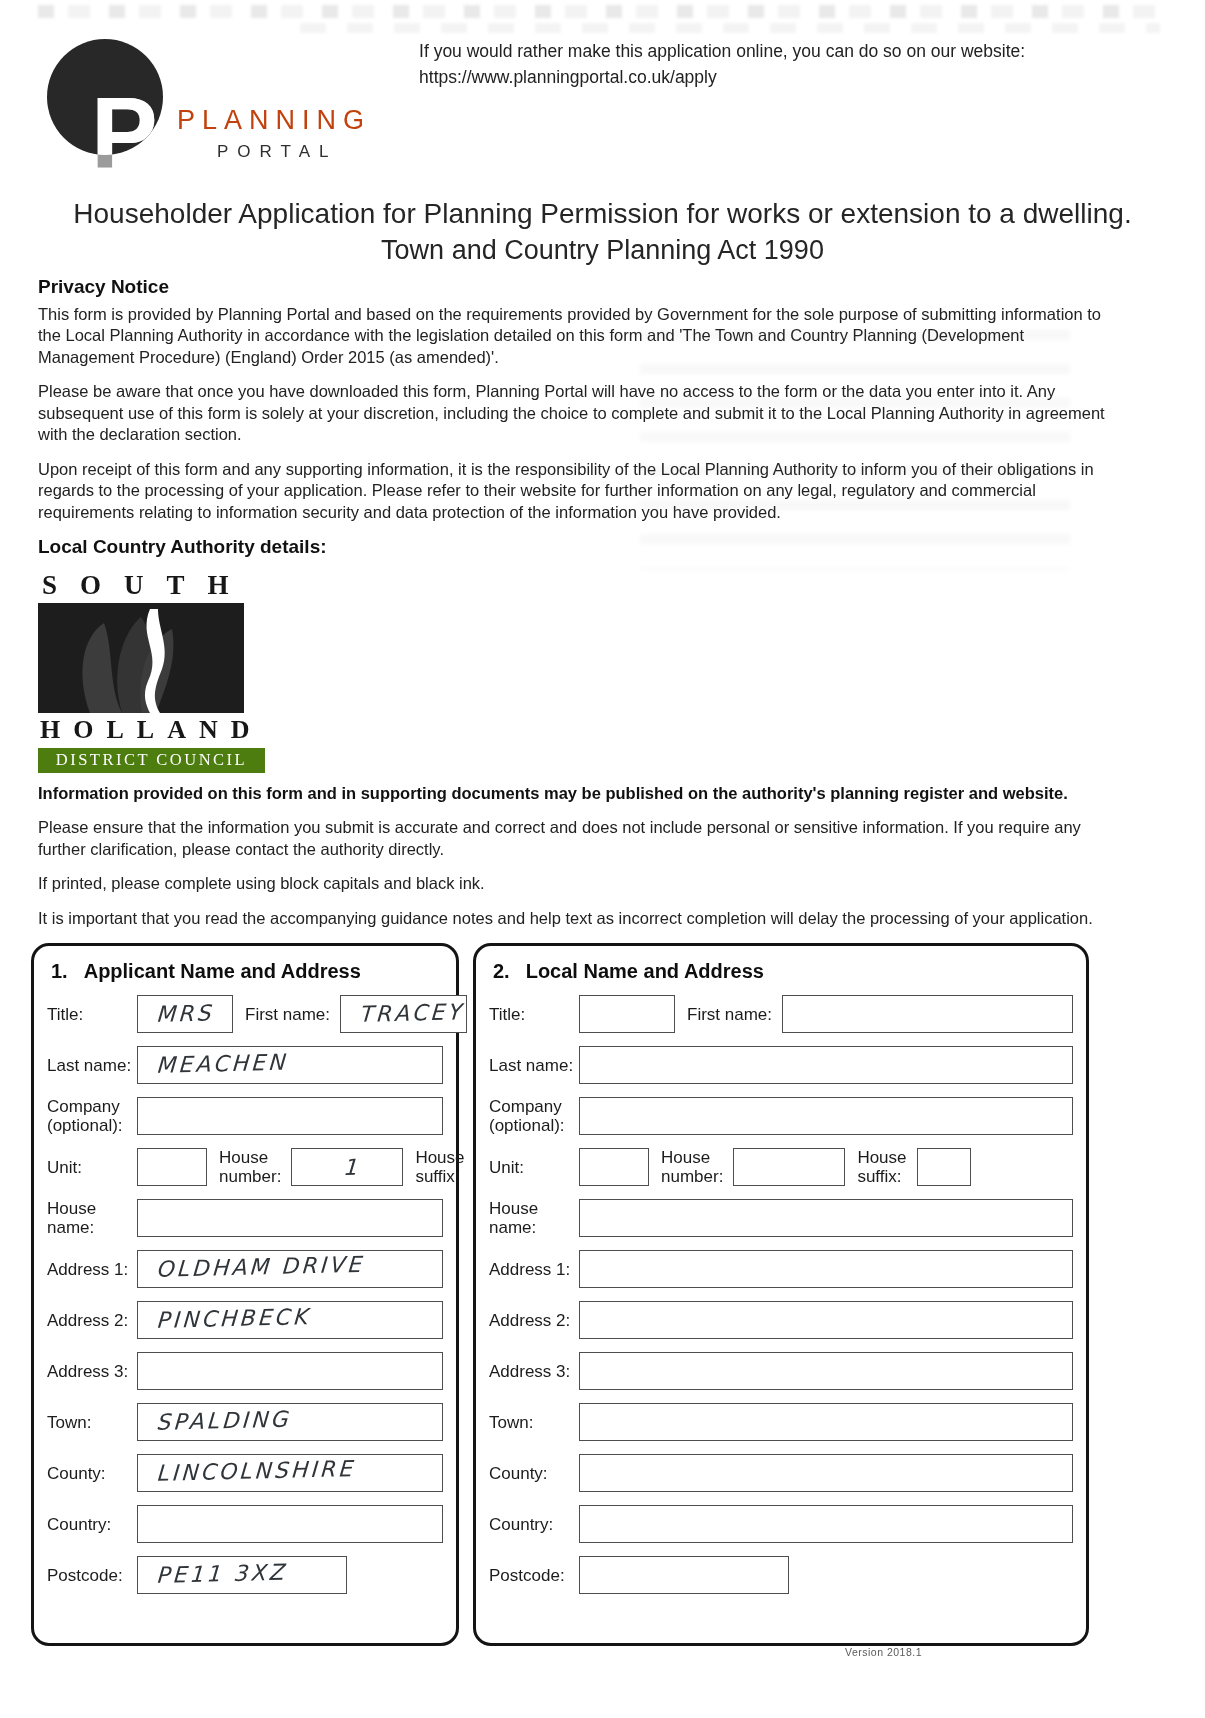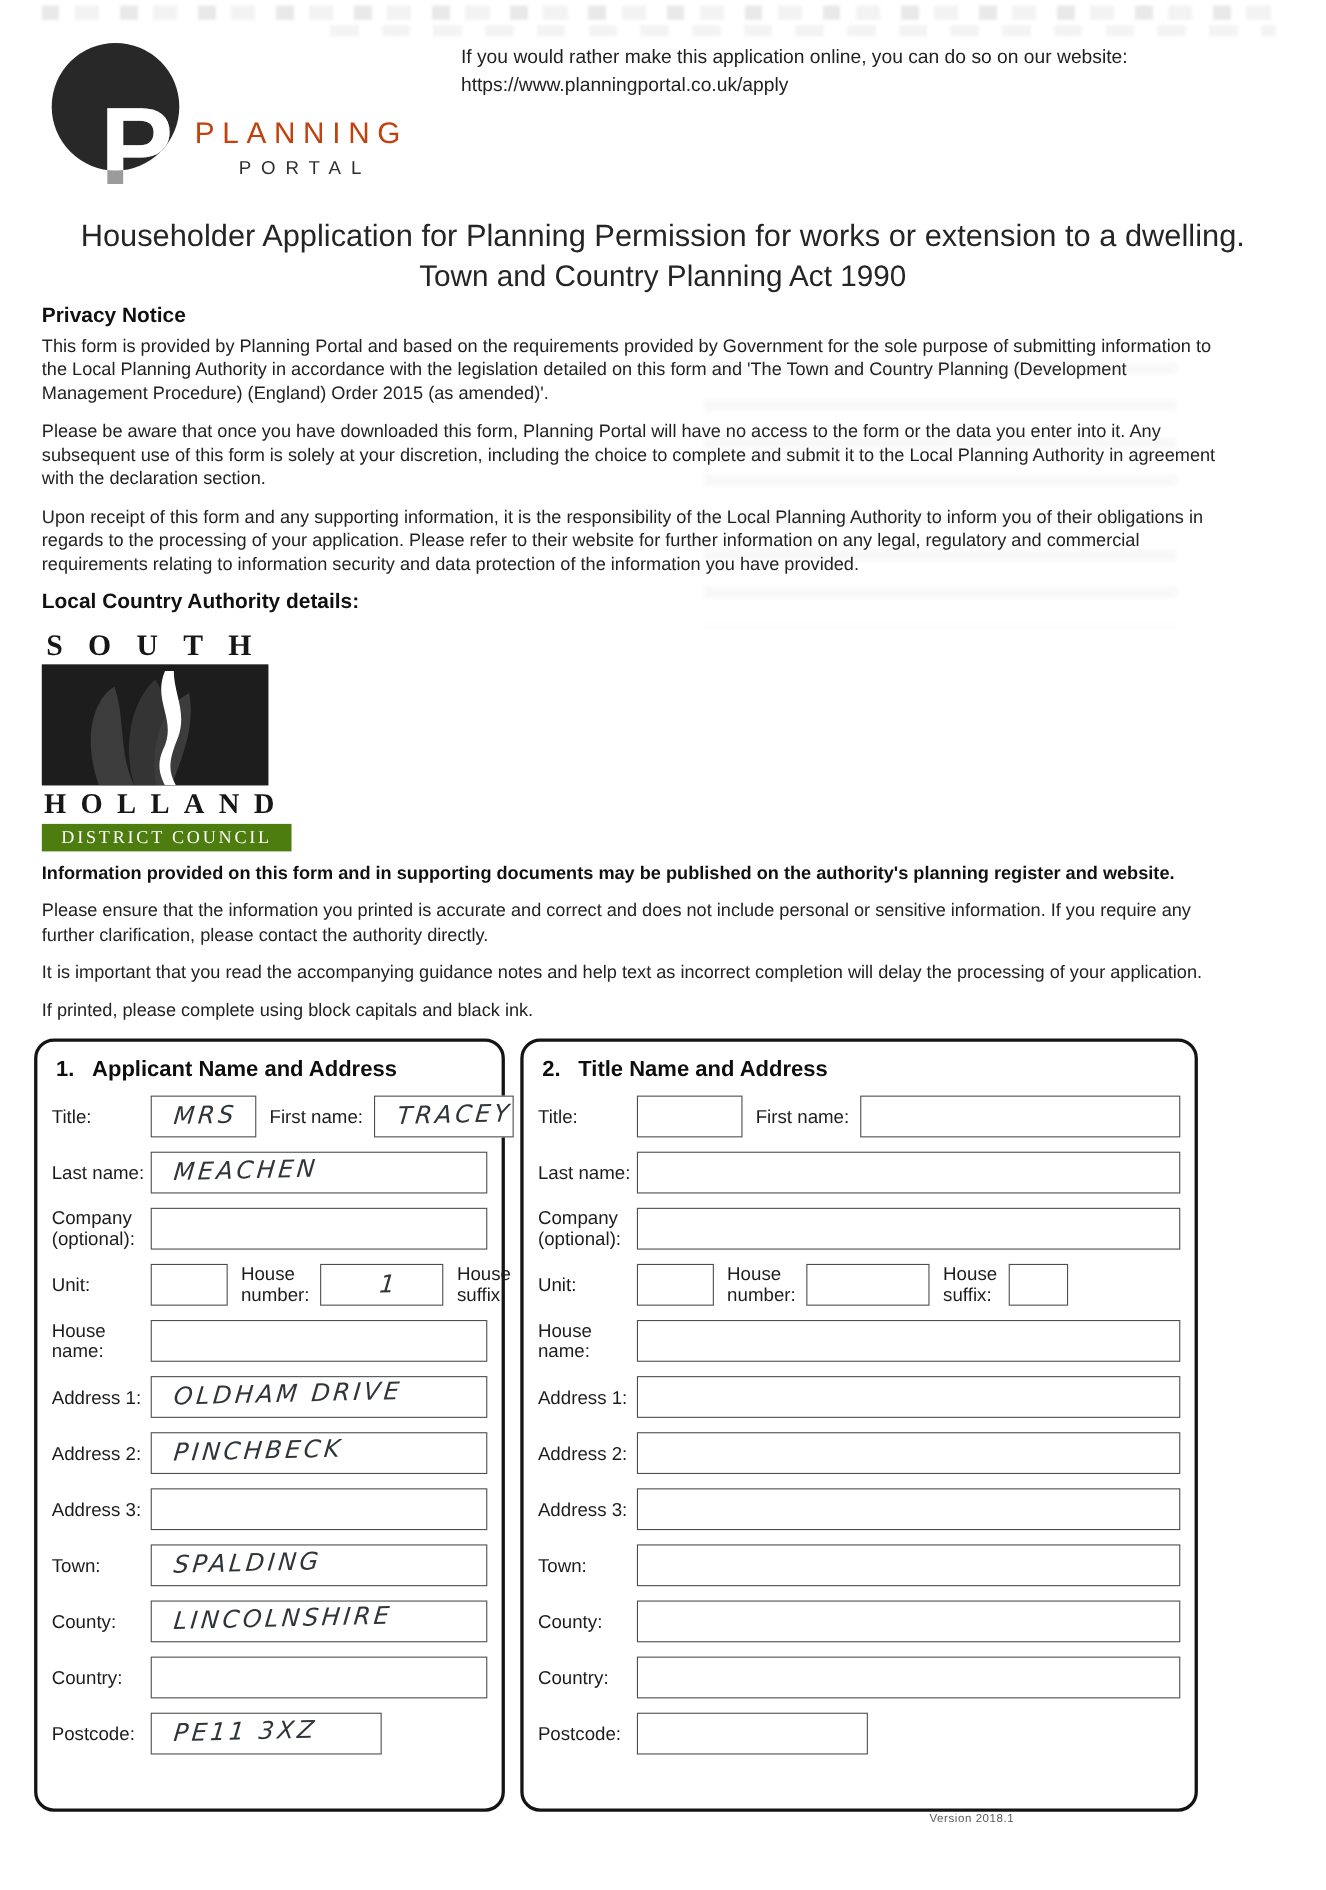--- a/index.html
+++ b/index.html
@@ -130,23 +130,23 @@
       <path d="M104 110 C98 74 108 40 134 26 C140 58 126 88 118 110 Z" fill="#3c3c3c"></path>
       <path d="M112 6 C100 34 124 50 110 78 C104 92 108 102 112 110 L122 110 C114 96 116 86 124 66 C132 44 120 26 120 6 Z" fill="#ffffff"></path>
     </svg>
   </div>
   <div class="shl-mid">HOLLAND</div>
   <div class="shl-bar">DISTRICT COUNCIL</div>
 </div>
 
 <div class="content">
   <p class="body bold">Information provided on this form and in supporting documents may be published on the authority's planning register and website.</p>
-  <p class="body">Please ensure that the information you printed is accurate and correct and does not include personal or sensitive information. If you require any further clarification, please contact the authority directly.</p>
+  <p class="body">Please ensure that the information you submit is accurate and correct and does not include personal or sensitive information. If you require any further clarification, please contact the authority directly.</p>
+  <p class="body">If printed, please complete using block capitals and black ink.</p>
   <p class="body">It is important that you read the accompanying guidance notes and help text as incorrect completion will delay the processing of your application.</p>
-  <p class="body">If printed, please complete using block capitals and black ink.</p>
 </div>
 
 <div class="forms">
 
   <section class="formbox left">
     <h2 class="box-head">
       <span class="bnum">1.</span><span>Applicant Name and Address</span>
     </h2>
 
     <div class="frow">
@@ -245,21 +245,21 @@
     <div class="frow">
       <div class="flabel">Postcode:</div>
       <div class="finput w-post">
         <span class="hw">PE11 3XZ</span>
       </div>
     </div>
   </section>
 
   <section class="formbox right">
     <h2 class="box-head">
-      <span class="bnum">2.</span><span>Title Name and Address</span>
+      <span class="bnum">2.</span><span>Local Name and Address</span>
     </h2>
 
     <div class="frow">
       <div class="flabel">Title:</div>
       <div class="finput w-title">
         <span class="hw"></span>
       </div>
       <div class="flabel mid">First name:</div>
       <div class="finput grow">
         <span class="hw"></span>

